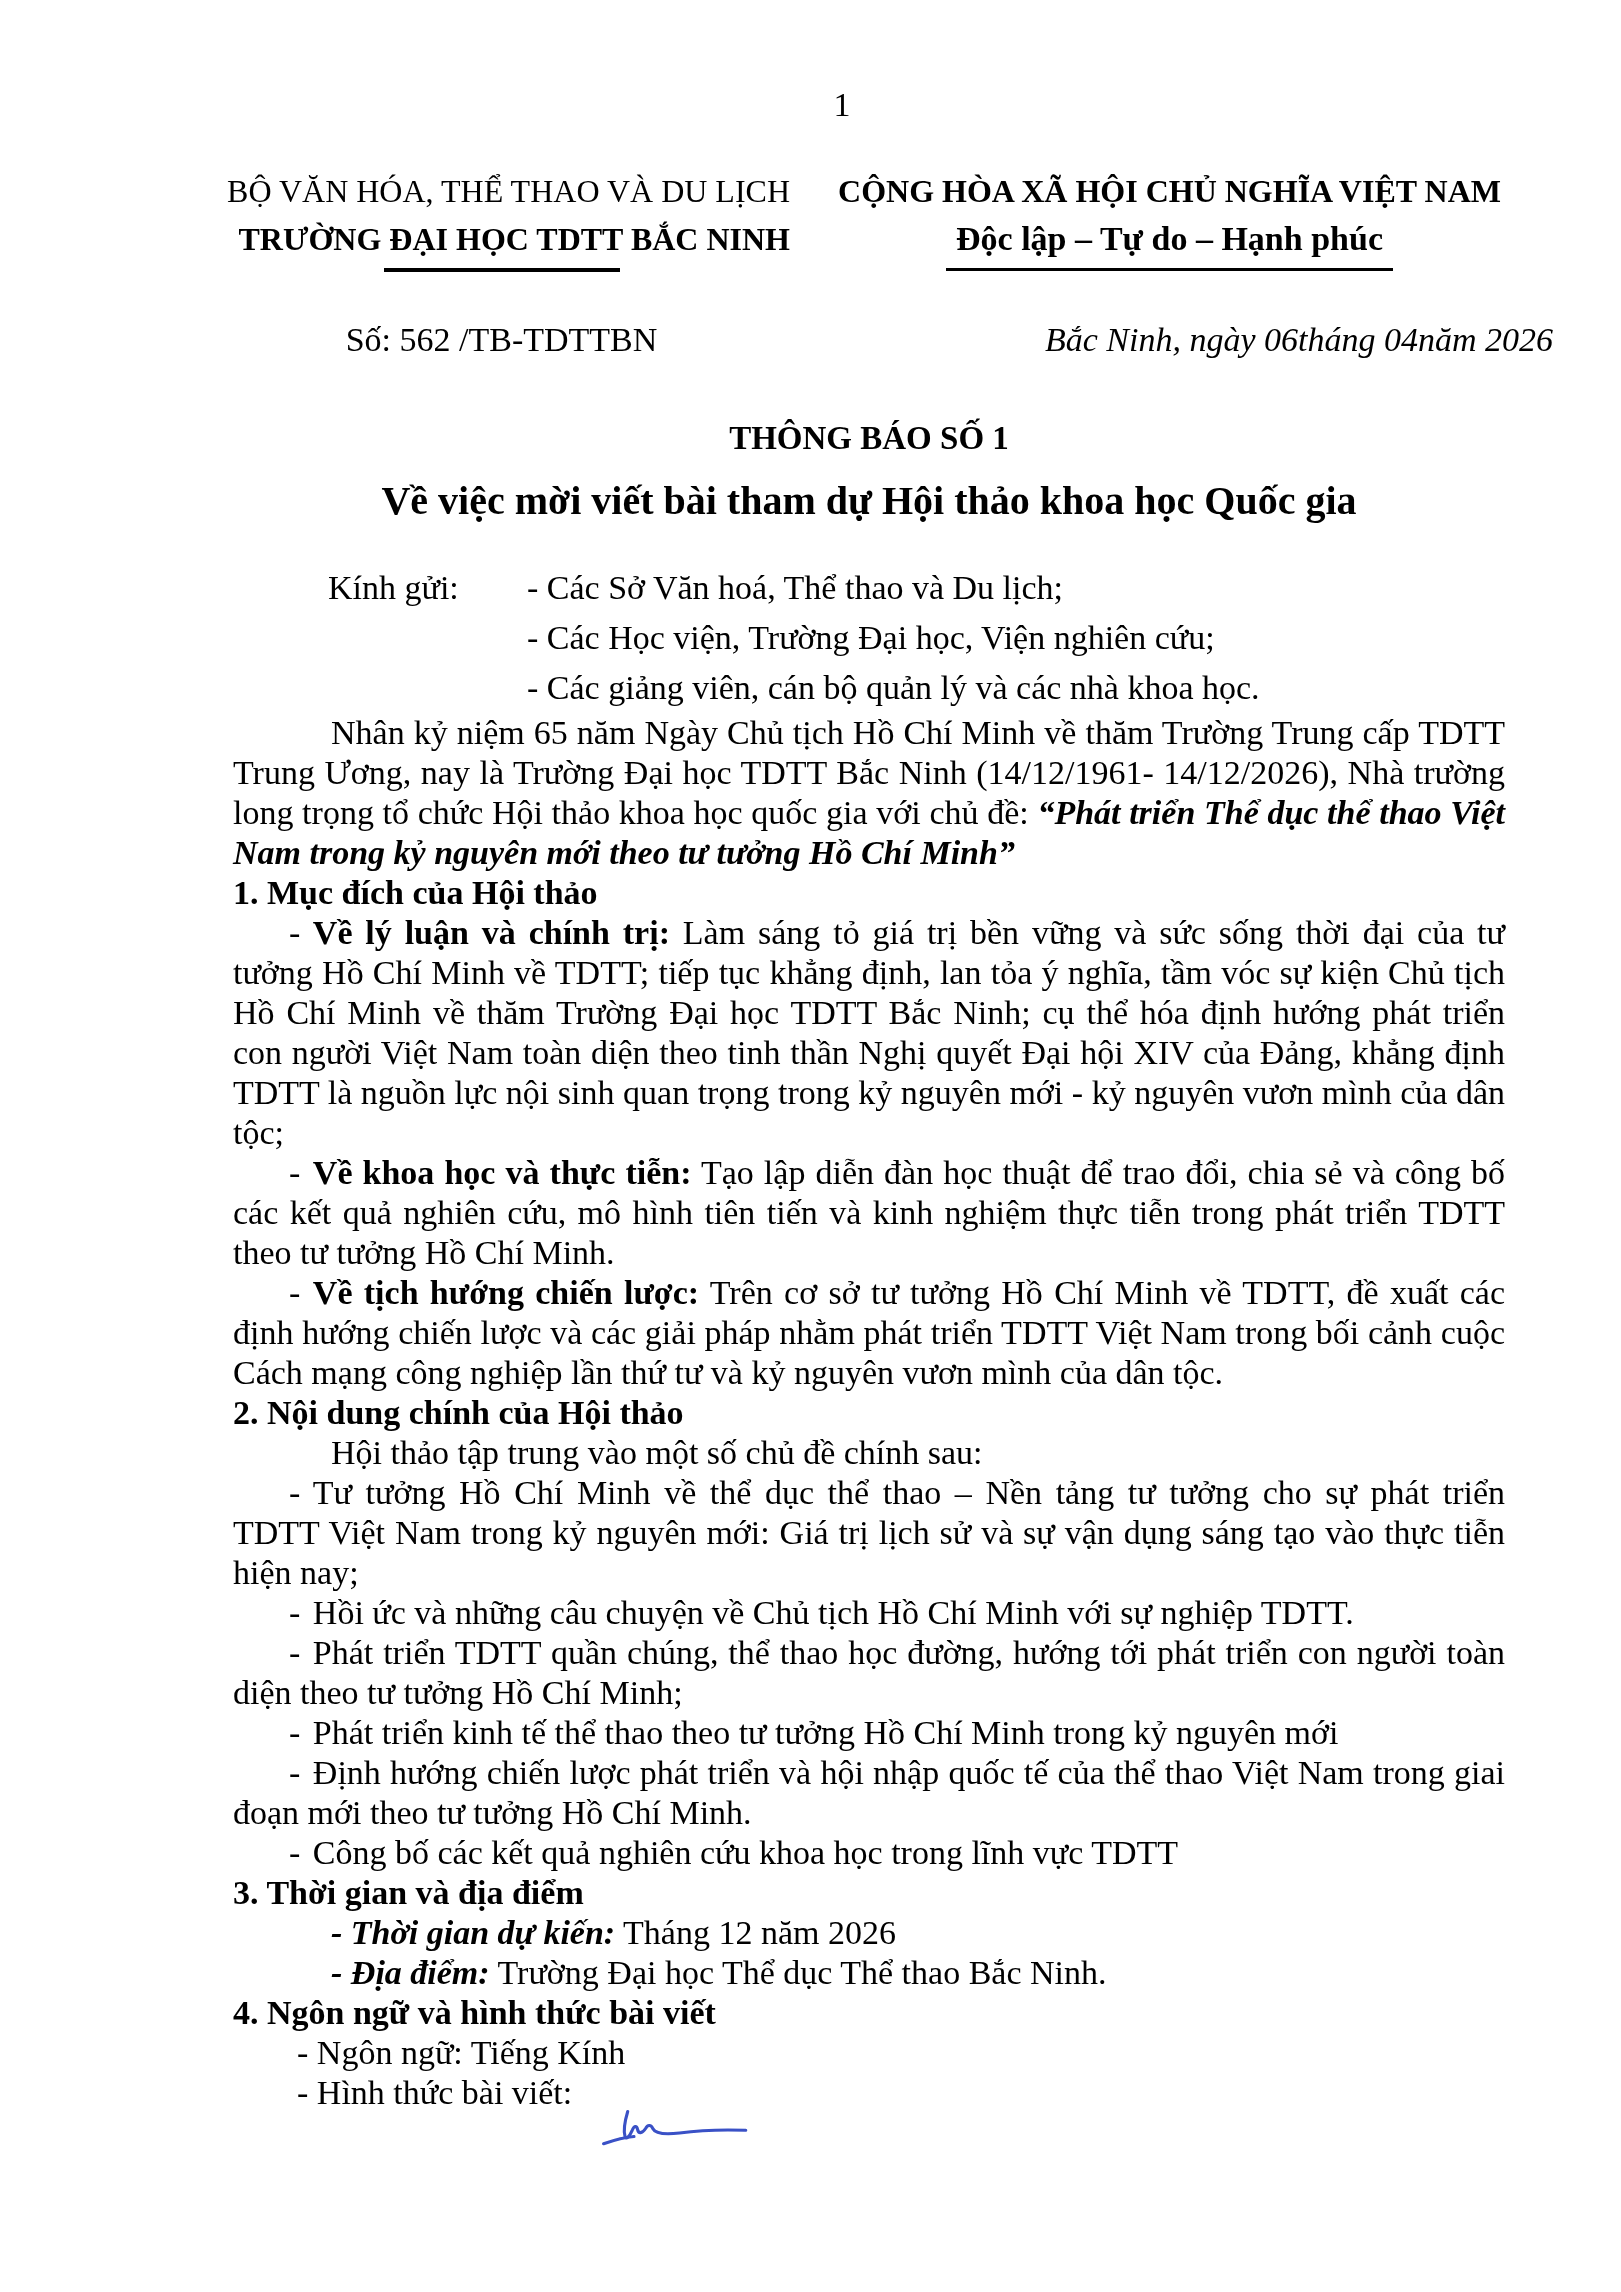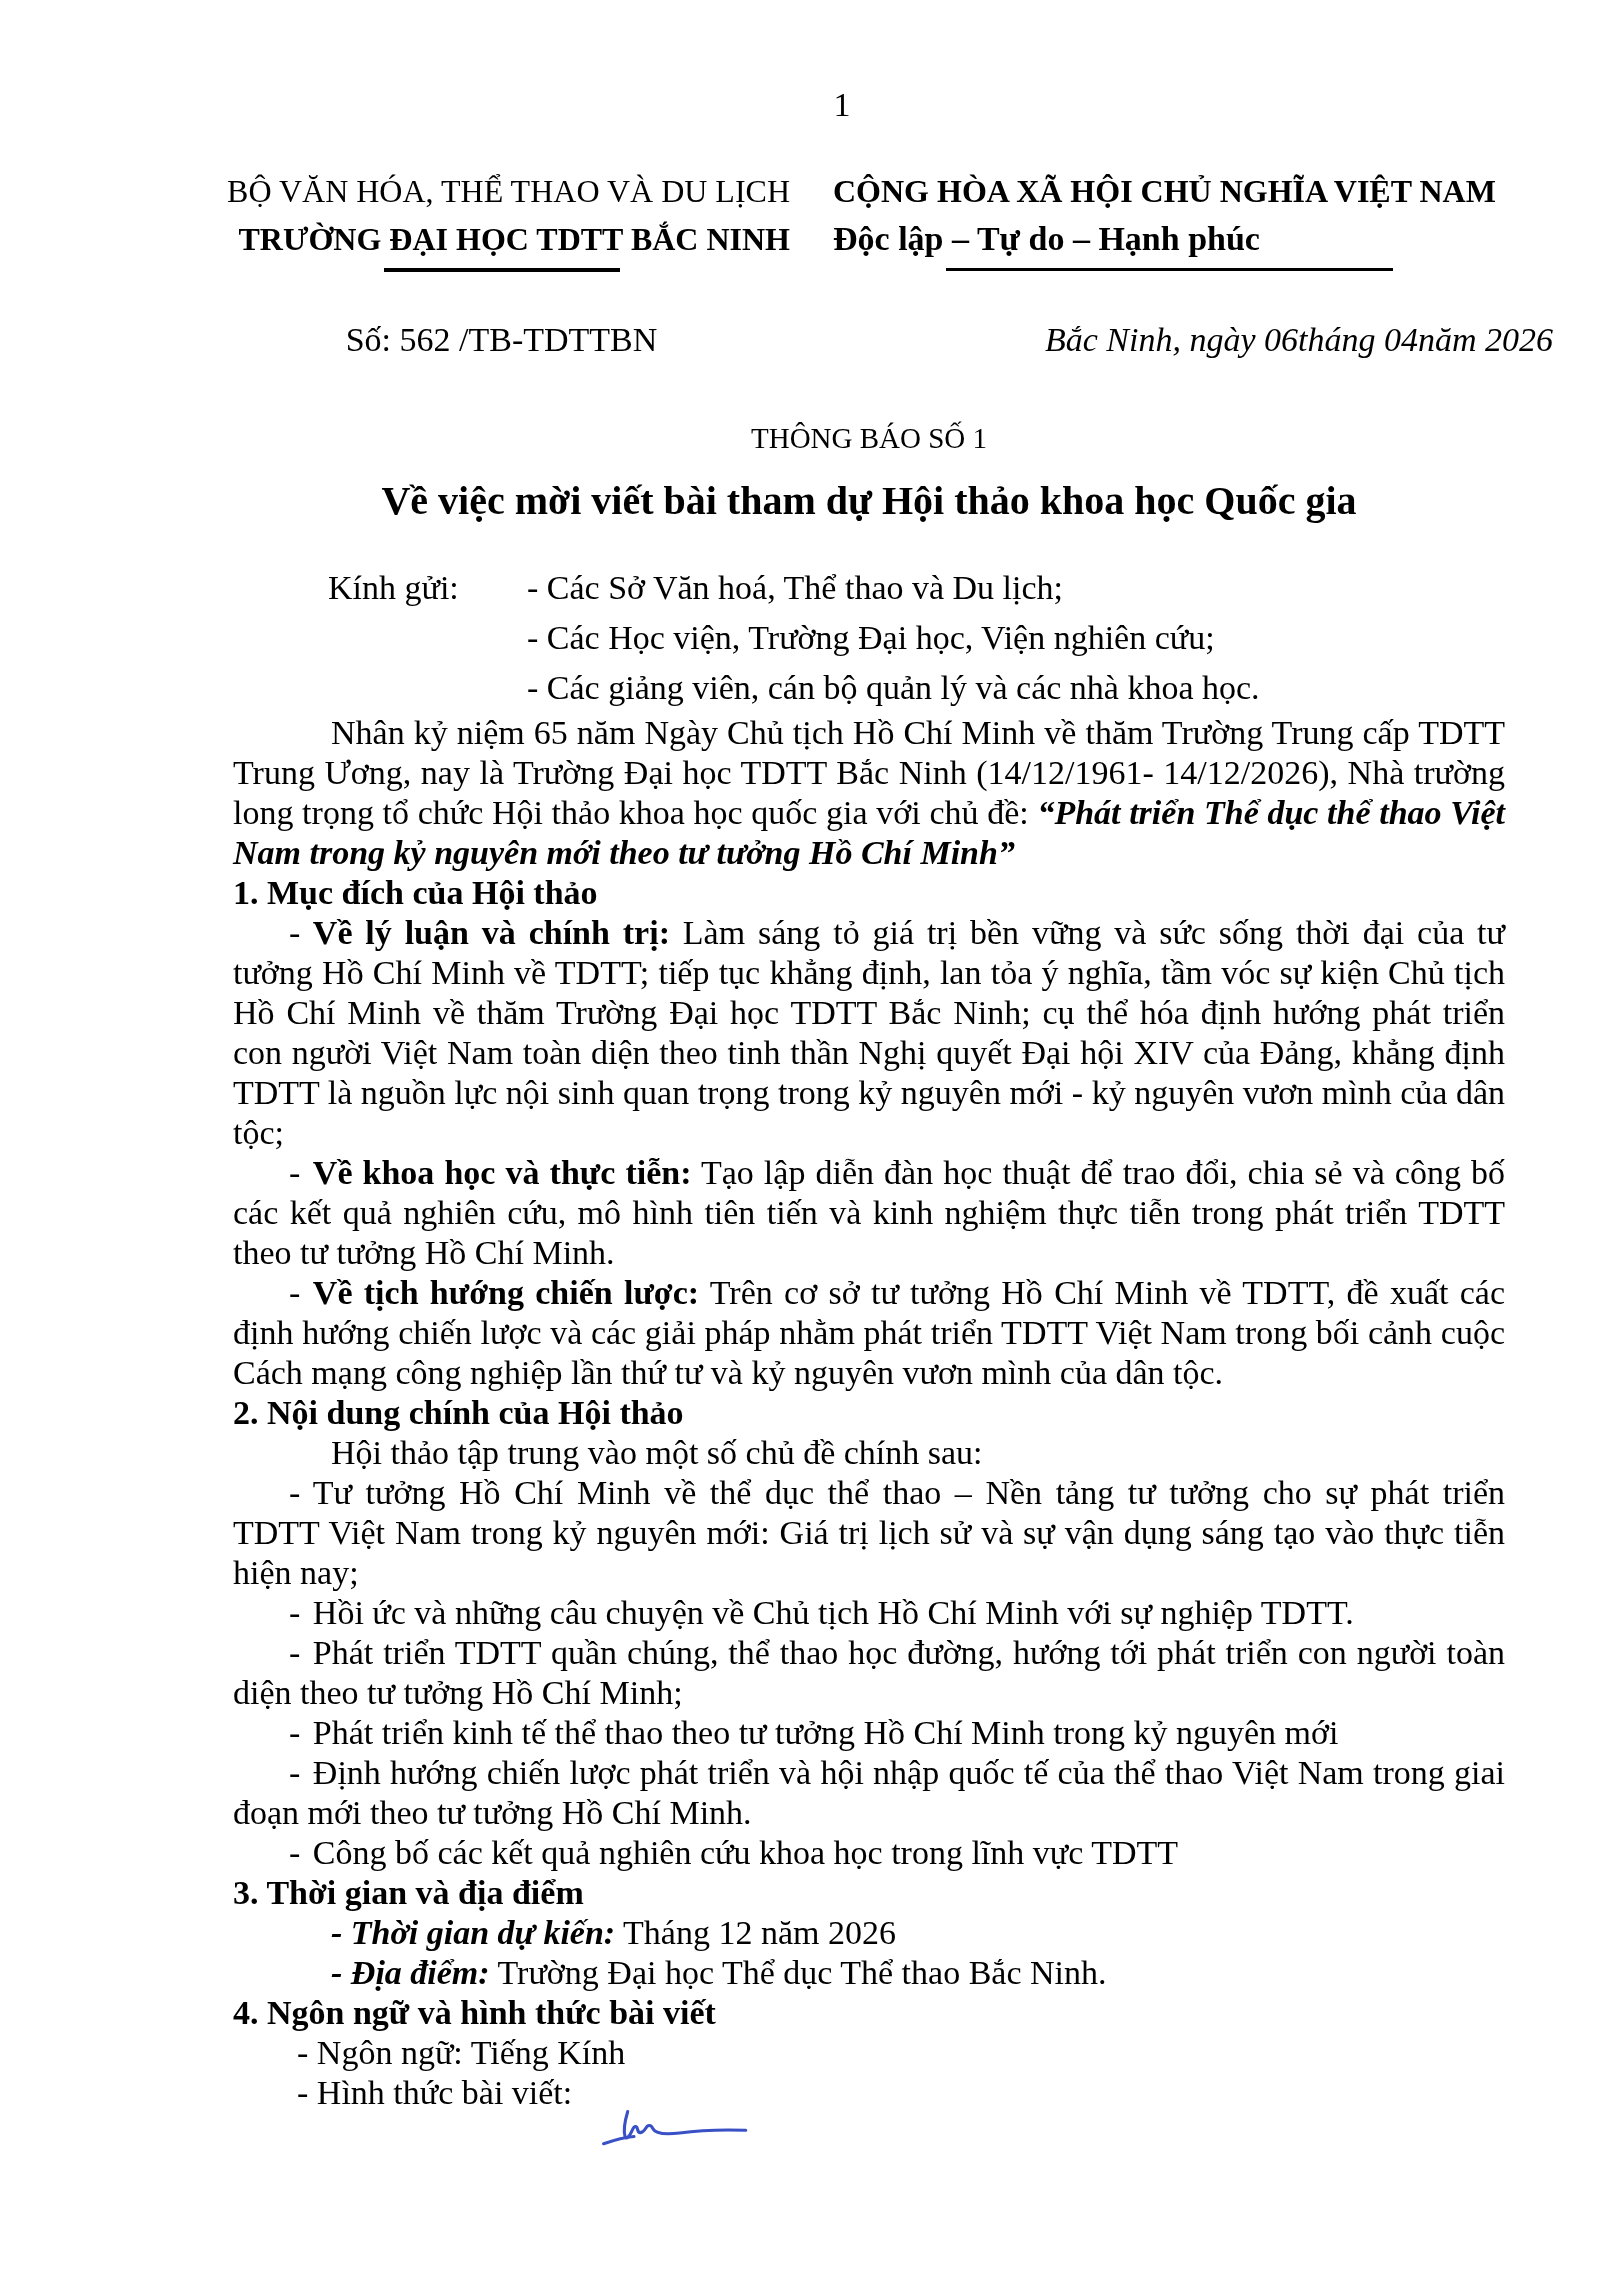--- a/index.html
+++ b/index.html
@@ -17,32 +17,32 @@
   .bi{font-weight:bold;font-style:italic;}
 
   .page-number{
     position:absolute;top:86px;left:0;width:1621px;
     text-align:center;padding-left:63px;box-sizing:border-box;
     font-size:34px;
   }
 
   .header{display:flex;line-height:48px;font-size:32px;}
   .header-left{width:577px;margin-left:213px;text-align:right;}
-  .header-right{width:673px;margin-left:43px;}
+  .header-right{width:673px;margin-left:43px;text-align:center;}
   .rule{border-top:4.5px solid #000;margin:5.4px auto 0;}
   .rule-left{width:236px;}
   .rule-right{width:447px;border-top-width:3.6px;}
   .motto{font-size:34px;}
 
   .ref-row{display:flex;margin-top:48px;line-height:40px;}
   .doc-number{width:577px;margin-left:213px;text-align:center;}
   .doc-date{flex:1;text-align:right;padding-right:68px;font-style:italic;}
 
   .title-block{margin:56px 0 0 233px;width:1272px;text-align:center;}
-  .doc-title{font-size:29px;font-weight:normal;line-height:45px;}
+  .doc-title{font-size:33px;font-weight:bold;line-height:45px;}
   .doc-subtitle{font-size:40px;font-weight:bold;line-height:39px;margin-top:20px;}
 
   .recipients{display:flex;margin:43px 0 0 328px;line-height:50px;}
   .salutation{width:199px;flex:none;}
 
   .body{margin:0 116px 0 233px;text-align:justify;line-height:40px;}
   .body p{margin:0;}
   .para{text-indent:98px;}
   .bullet{text-indent:56px;}
   .deep{text-indent:98px;}

